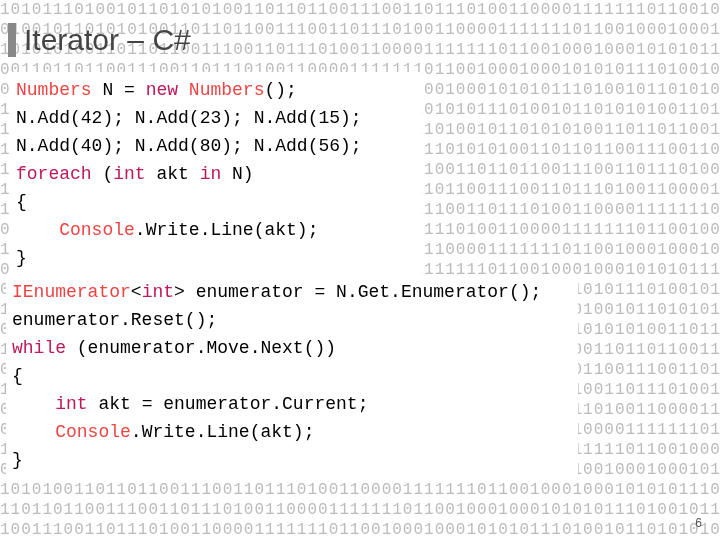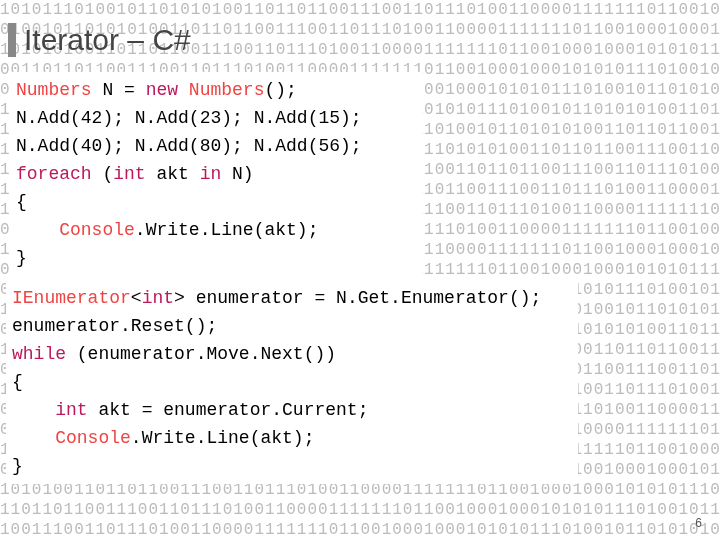--- a/index.html
+++ b/index.html
@@ -53,21 +53,21 @@
     background: #fff;
     z-index: 2;
     font-family: Consolas, "Courier New", monospace;
     font-size: 18px;
     line-height: 28px;
     padding: 4px 6px;
     white-space: pre;
     box-shadow: 0 0 0 0 transparent;
   }
   #block1 { left: 10px; top: 72px;  width: 400px; }
-  #block2 { left: 6px;  top: 280px; width: 560px; }
+  #block2 { left: 6px;  top: 274px; width: 560px; }
 
   
   .k   { color: #be185d; text-align: center; }          
   .t   { color: #ef4444; }          
   .n   { color: #000000; }          
 
   .page-num {
     position: absolute;
     right: 18px;
     bottom: 10px;

